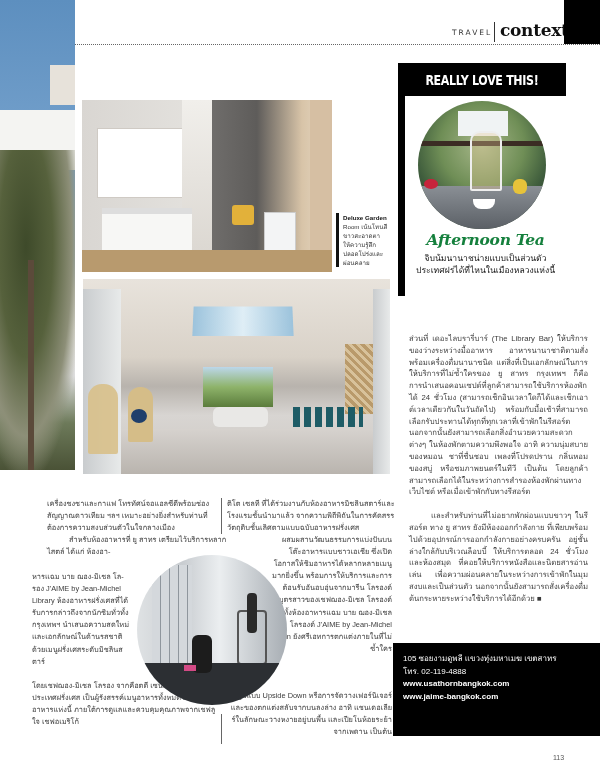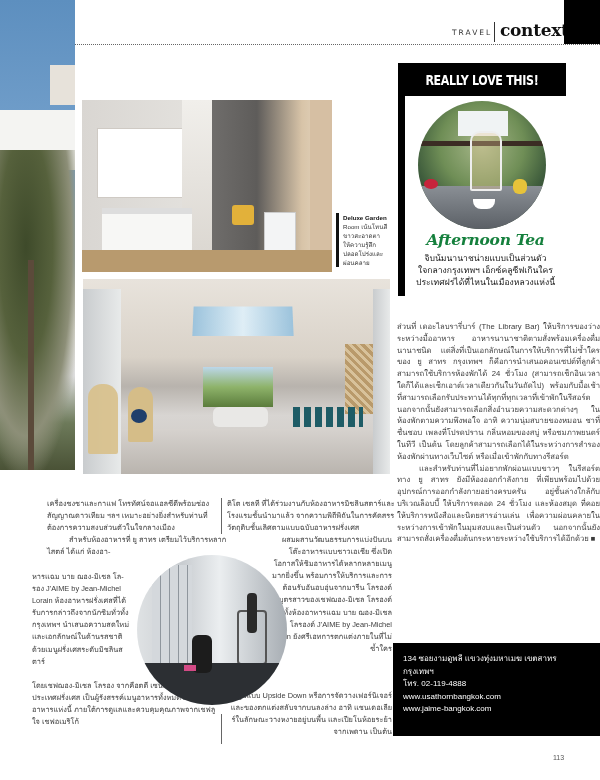--- a/index.html
+++ b/index.html
@@ -66,26 +66,26 @@
   .tea-circle .table { position: absolute; left: 0; top: 85px; width: 128px; height: 43px; background: linear-gradient(180deg, #8a8f95, #5b6066); }
   .tea-circle .stand { position: absolute; left: 52px; top: 30px; width: 32px; height: 60px; border: 2px solid #eee; border-radius: 10px 10px 2px 2px; background: rgba(230,200,150,.35); }
   .tea-circle .cup { position: absolute; left: 55px; top: 98px; width: 22px; height: 10px; background: #fff; border-radius: 0 0 8px 8px; }
   .tea-circle .pot { position: absolute; left: 95px; top: 78px; width: 14px; height: 15px; background: #e7c33a; border-radius: 6px; }
   .tea-circle .flowers { position: absolute; left: 6px; top: 78px; width: 14px; height: 10px; background: #c7233b; border-radius: 50%; }
   .tea-title { position: absolute; left: 405px; top: 230px; width: 161px; text-align: center; font-family: "DejaVu Serif", serif; font-style: italic; font-weight: bold; font-size: 15.5px; color: #15803d; letter-spacing: -0.3px; }
   .tea-desc { position: absolute; left: 405px; top: 252px; width: 161px; text-align: center; font-family: "Liberation Sans", sans-serif; font-size: 8.6px; line-height: 12px; color: #111; }
 
   
   .right-body { position: absolute; left: 397px; top: 321px; width: 203px; font-family: "Liberation Sans", sans-serif; font-size: 7.7px; line-height: 11.8px; color: #3b3b3b; text-align: justify; }
-  .right-body p { margin: 0; }
+  .right-body p { margin: 12px; }
   .right-body .indent { text-indent: 22px; }
 
   
   .contact { position: absolute; left: 393px; top: 643px; width: 207px; height: 93px; background: #000; padding: 10px 0 0 10px; font-family: "Liberation Sans", sans-serif; color: #fff; font-size: 8px; line-height: 12.6px; }
-  .contact .url { font-weight: normal; }
+  .contact .url { font-weight: bold; }
 
   
   .left-body { position: absolute; left: 47px; top: 498px; width: 183px; font-family: "Liberation Sans", sans-serif; font-size: 7.4px; line-height: 12.1px; color: #3b3b3b; }
   .left-body .indent { text-indent: 22px; }
   .left-narrow { position: absolute; left: 32px; top: 571px; width: 102px; font-family: "Liberation Sans", sans-serif; font-size: 7.4px; line-height: 12.1px; color: #3b3b3b; }
   .left-bottom { position: absolute; left: 32px; top: 680px; width: 190px; font-family: "Liberation Sans", sans-serif; font-size: 7.4px; line-height: 12.1px; color: #3b3b3b; }
 
   .col-rule-1 { position: absolute; left: 221px; top: 498px; width: 1px; height: 36px; background: #666; }
   .col-rule-2 { position: absolute; left: 221px; top: 714px; width: 1px; height: 30px; background: #666; }
 
@@ -168,42 +168,40 @@
   <div class="rail"></div>
   <div class="table"></div>
   <div class="stand"></div>
   <div class="flowers"></div>
   <div class="pot"></div>
   <div class="cup"></div>
 </div>
 <div class="tea-title">Afternoon Tea</div>
 <div class="tea-desc">
   <div>จิบน้มนานาชน่ายแบบเป็นส่วนตัว</div>
-  <div>ใจกลางกรุงเทพฯ เอ็กซ์คลูซีฟเกินใคร</div>
   <div>ประเทศฝร่ได้ที่ไหนในเมืองหลวงแห่งนี้</div>
 </div>
 
 <div class="right-body">
   <p>ส่วนที่ เดอะไลบรารี่บาร์ (The Library Bar) ให้บริการของว่างระหว่างมื้ออาหาร อาหารนานาชาติตามสั่งพร้อมเครื่องดื่มนานาชนิด แต่สิ่งที่เป็นเอกลักษณ์ในการให้บริการที่ไม่ซ้ำใครของ ยู สาทร กรุงเทพฯ ก็คือการนำเสนอคอนเซปต์ที่ลูกค้าสามารถใช้บริการห้องพักได้ 24 ชั่วโมง (สามารถเช็กอินเวลาใดก็ได้และเช็กเอาต์เวลาเดียวกันในวันถัดไป) พร้อมกับมื้อเช้าที่สามารถเลือกรับประทานได้ทุกที่ทุกเวลาที่เข้าพักในรีสอร์ต นอกจากนั้นยังสามารถเลือกสิ่งอำนวยความสะดวกต่างๆ ในห้องพักตามความพึงพอใจ อาทิ ความนุ่มสบายของหมอน ชาที่ชื่นชอบ เพลงที่โปรดปราน กลิ่นหอมของสบู่ หรือชมภาพยนตร์ในทีวี เป็นต้น โดยลูกค้าสามารถเลือกได้ในระหว่างการสำรองห้องพักผ่านทางเว็บไซต์ หรือเมื่อเข้าพักกับทางรีสอร์ต</p>
   <p class="indent">และสำหรับท่านที่ไม่อยากพักผ่อนแบบขาวๆ ในรีสอร์ต ทาง ยู สาทร ยังมีห้องออกกำลังกาย ที่เพียบพร้อมไปด้วยอุปกรณ์การออกกำลังกายอย่างครบครัน อยู่ชั้นล่างใกล้กับบริเวณล็อบบี้ ให้บริการตลอด 24 ชั่วโมง และห้องสมุด ที่คอยให้บริการหนังสือและนิตยสารอ่านเล่น เพื่อความผ่อนคลายในระหว่างการเข้าพักในมุมสงบและเป็นส่วนตัว นอกจากนั้นยังสามารถสั่งเครื่องดื่มต้นกระหายระหว่างใช้บริการได้อีกด้วย ■</p>
 </div>
 
 <div class="contact">
-  <div>134 ซอยงามดูพลี แขวงทุ่งมหาเมฆ เขตสาทร</div>
-  <div>กรุงเทพฯ</div>
+  <div>105 ซอยงามดูพลี แขวงทุ่งมหาเมฆ เขตสาทร</div>
   <div>โทร. 02-119-4888</div>
   <div class="url">www.usathornbangkok.com</div>
   <div class="url">www.jaime-bangkok.com</div>
 </div>
 
 <div class="left-body">
   <div>เครื่องชงชาและกาแฟ โทรทัศน์จอแอลซีดีพร้อมช่องสัญญาณดาวเทียม ฯลฯ เหมาะอย่างยิ่งสำหรับท่านที่ต้องการความสงบส่วนตัวในใจกลางเมือง</div>
   <div class="indent">สำหรับห้องอาหารที่ ยู สาทร เตรียมไว้บริการหลากไสตล์ ได้แก่ ห้องอา-</div>
 </div>
-<div class="left-narrow">หารแฉม บาย ฌอง-มิเชล โล-รอง J'AIME by Jean-Michel Lorain ห้องอาหารฝรั่งเศสที่ได้รับการกล่าวถึงจากนักชิมทั่วทั้งกรุงเทพฯ นำเสนอความสดใหม่และเอกลักษณ์ในด้านรสชาติด้วยเมนูฝรั่งเศสระดับมิชลินสตาร์</div>
+<div class="left-narrow">หารแฉม บาย ฌอง-มิเชล โล-รอง J'AIME by Jean-Michel Library ห้องอาหารฝรั่งเศสที่ได้รับการกล่าวถึงจากนักชิมทั่วทั้งกรุงเทพฯ นำเสนอความสดใหม่และเอกลักษณ์ในด้านรสชาติด้วยเมนูฝรั่งเศสระดับมิชลินสตาร์</div>
 <div class="left-bottom">โดยเชฟฌอง-มิเชล โลรอง จากคือตดี เซนต์ มาร์ค เบอร์กันดี้ ประเทศฝรั่งเศส เป็นผู้รังสรรค์เมนูอาหารทั้งหมดให้กับห้องอาหารแห่งนี้ ภายใต้การดูแลและควบคุมคุณภาพจากเชฟลูใจ เชฟอเมริโก้</div>
 
 <span class="col-rule-1"></span>
 <span class="col-rule-2"></span>
 
 <div class="mid-top">ติโต เซลที ที่ได้ร่วมงานกับห้องอาหารมิชลินสตาร์และโรงแรมชั้นนำมาแล้ว จากความพิถีพิถันในการคัดสรรวัตถุดิบชั้นเลิศตามแบบฉบับอาหารฝรั่งเศส</div>
 <div class="mid-right">ผสมผสานวัฒนธรรมการแบ่งปันบนโต๊ะอาหารแบบชาวเอเชีย ซึ่งเปิดโอกาสให้ชิมอาหารได้หลากหลายเมนูมากยิ่งขึ้น พร้อมการให้บริการและการต้อนรับอันอบอุ่นจากมารีน โลรองด์ บุตรสาวของเชฟฌอง-มิเชล โลรองด์ อีกทั้งห้องอาหารแฉม บาย ฌอง-มิเชล โลรองด์ J'AIME by Jean-Michel Lorain ยังศรีเอทการตกแต่งภายในที่ไม่ซ้ำใคร</div>
 <div class="mid-bottom">ในรูปแบบ Upside Down หรือการจัดวางเฟอร์นิเจอร์และของตกแต่งสลับจากบนลงล่าง อาทิ แชนเดอเลียร์ในลักษณะวางหงายอยู่บนพื้น และเปียโนห้อยระย้าจากเพดาน เป็นต้น</div>
 
 <div class="gym-circle">

